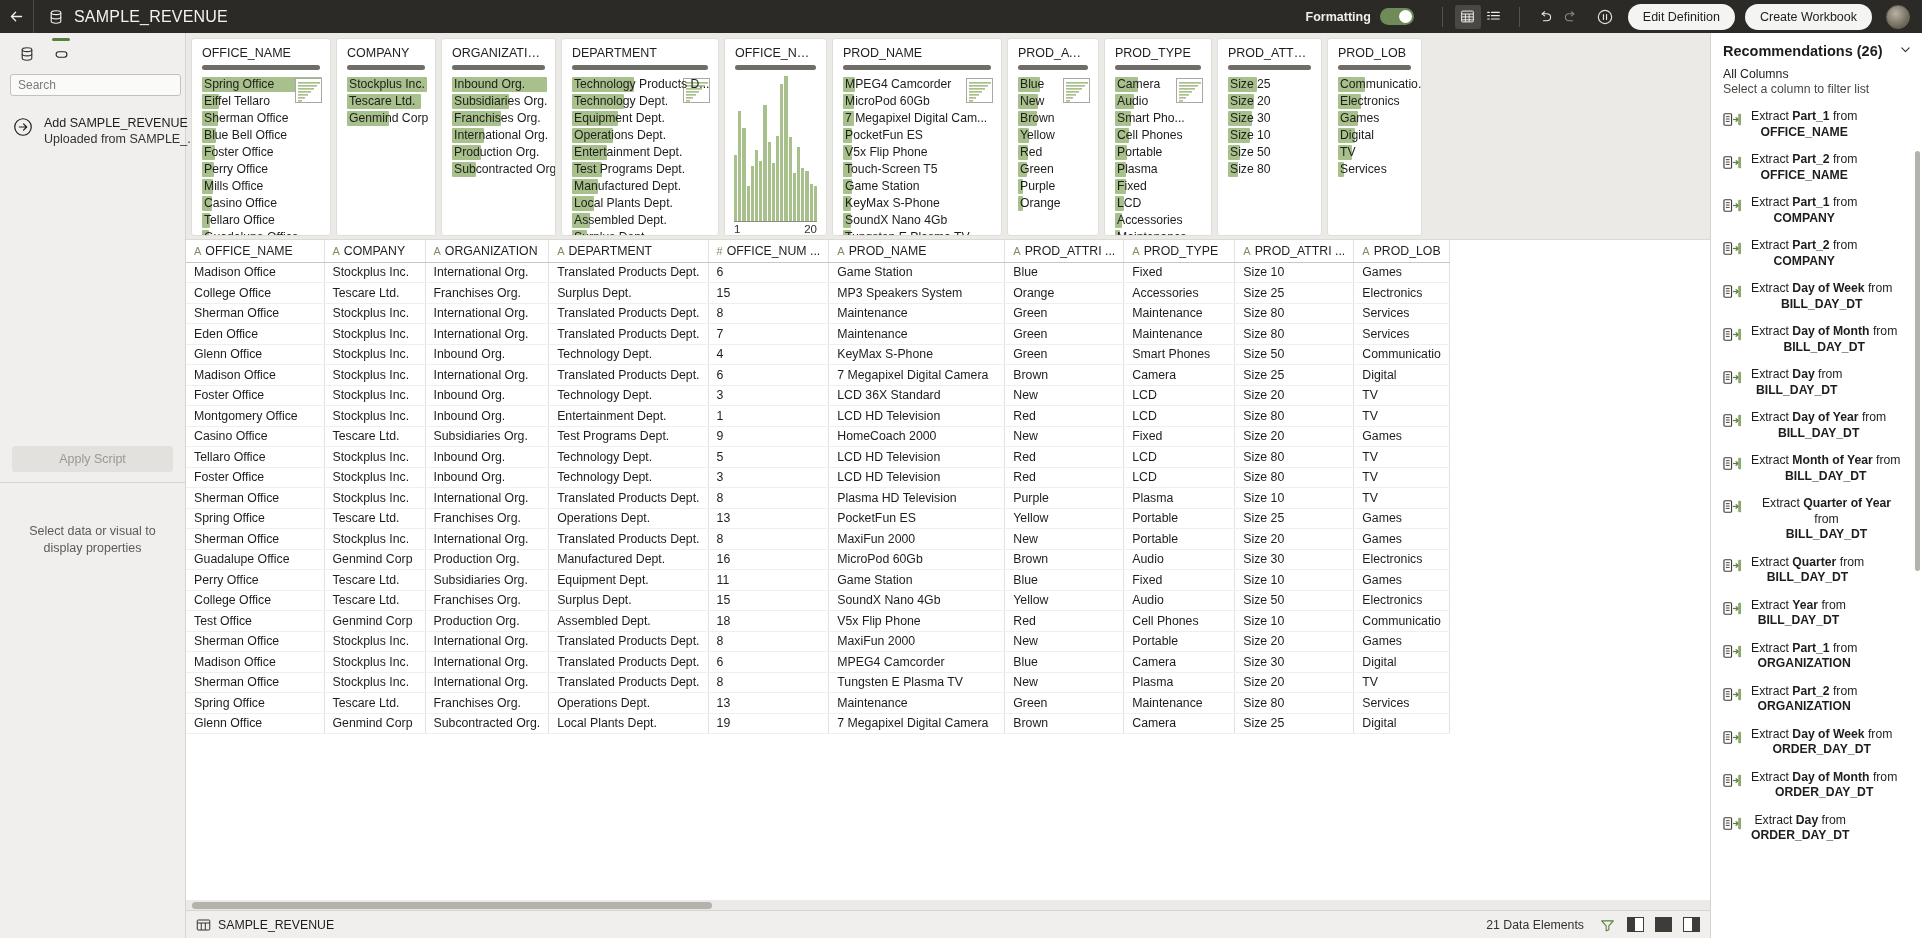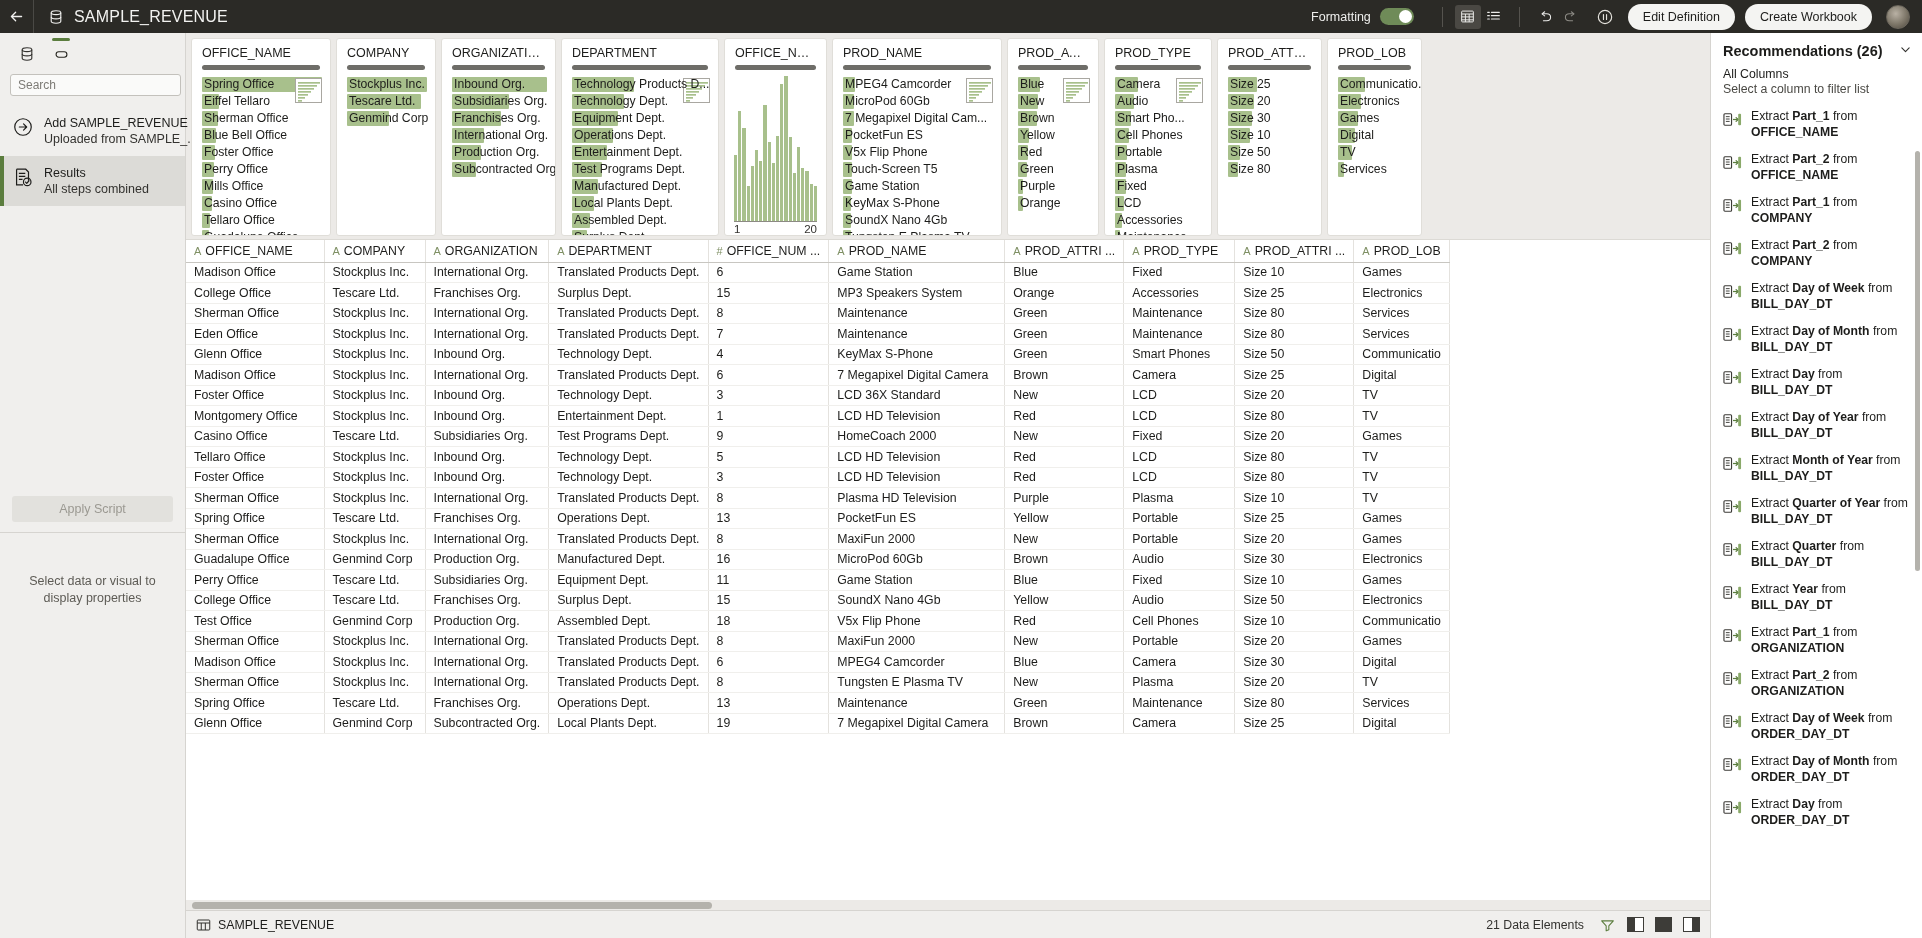--- a/index.html
+++ b/index.html
@@ -18,21 +18,21 @@
   }
   .tb-back {
     width:33px; height:33px; display:flex; align-items:center; justify-content:center;
     cursor:pointer; flex:0 0 33px;
   }
   .tb-divider { width:1px; height:33px; background:#4a4945; }
   .tb-title-wrap { display:flex; align-items:center; gap:10px; padding-left:14px; }
   .tb-title { font-size:16px; letter-spacing:.2px; color:#f2f2f0; }
   .tb-spacer { flex:1; }
   .tb-fmt { display:flex; align-items:center; gap:9px; margin-right:16px; }
-  .tb-fmt-label { font-size:12.5px; color:#efefed; }
+  .tb-fmt-label { font-size:12.5px; color:#efefed;font-weight:bold; }
   .toggle {
     width:34px; height:17px; border-radius:9px; background:#6f8b58; position:relative;
     cursor:pointer;
   }
   .toggle::after {
     content:""; position:absolute; right:2px; top:2px; width:13px; height:13px;
     border-radius:50%; background:#fff;
   }
   .tb-sep { width:1px; height:20px; background:#55534e; margin:0 12px; }
   .tb-icon {
@@ -179,21 +179,21 @@
   
   .rpanel {
     width:212px; flex:0 0 212px; background:#fff; border-left:1px solid #d6d4d0;
     display:flex; flex-direction:column; position:relative;
   }
   .rp-head { display:flex; align-items:center; padding:10px 10px 4px 12px; }
   .rp-title { font-size:14.5px; font-weight:bold; color:#1d1d1b; flex:1; }
   .rp-caret { cursor:pointer; color:#33322f; }
   .rp-sub { padding:4px 12px 1px 12px; font-size:12.3px; color:#1d1d1b; }
   .rp-sub2 { padding:0 12px 7px 12px; font-size:12.3px; color:#4a4944; }
-  .rp-list { flex:1; overflow:hidden; padding-right:1px; }
+  .rp-list { flex:1; overflow:hidden; padding-right:16px;text-align:center; }
   .rp-item { display:flex; gap:9px; padding:6px 4px 6px 12px; cursor:pointer; align-items:flex-start; }
   .rp-ic { flex:0 0 19px; height:19px; margin-top:1px; }
   .rp-txt { font-size:12.2px; line-height:15.5px; color:#1d1d1b; }
   .rp-txt b { font-weight:bold; }
   .rp-scroll {
     position:absolute; right:2px; top:118px; width:5px; height:420px;
     background:#b4b2ac; border-radius:3px;
   }
 </style>
 </head>
@@ -290,35 +290,20 @@
           <circle cx="12" cy="12" r="9"></circle>
             <path d="M8 12h8M12.6 8.6 16 12l-3.4 3.4" stroke-linecap="round" stroke-linejoin="round"></path>
         </svg>
       </span>
       <span class="sb-step-txt">
         <span class="sb-step-t1">Add SAMPLE_REVENUE</span>
         <span class="sb-step-t2">Uploaded from SAMPLE_...</span>
       </span>
     </div>
 
-    <div class="sb-step selected">
-      <span class="sb-step-ic">
-        <svg width="22" height="22" viewBox="0 0 24 24" fill="none" stroke="#1d1d1b" stroke-width="1.3">
-          <path d="M5 3.5h10l3 3v9.5"></path>
-            <path d="M5 3.5v17h7"></path>
-          <path d="M7.5 8h7M7.5 11.3h7M7.5 14.6h4"></path>
-          <circle cx="16.6" cy="17.4" r="4.1"></circle>
-            <path d="m14.8 17.5 1.3 1.4 2.4-2.8" stroke-linecap="round" stroke-linejoin="round"></path>
-        </svg>
-      </span>
-      <span class="sb-step-txt">
-        <span class="sb-step-t1">Results</span>
-        <span class="sb-step-t2">All steps combined</span>
-      </span>
-    </div>
 
     <div style="height:290px"></div>
     <button class="sb-apply">Apply Script</button>
     <div class="sb-hint">Select data or visual to display properties</div>
   </div>
 
   <div class="center">
     <div class="profiles" id="profiles">
         <div class="pcard" style="width: 140px;">
           <div class="pc-title">OFFICE_NAME</div>

